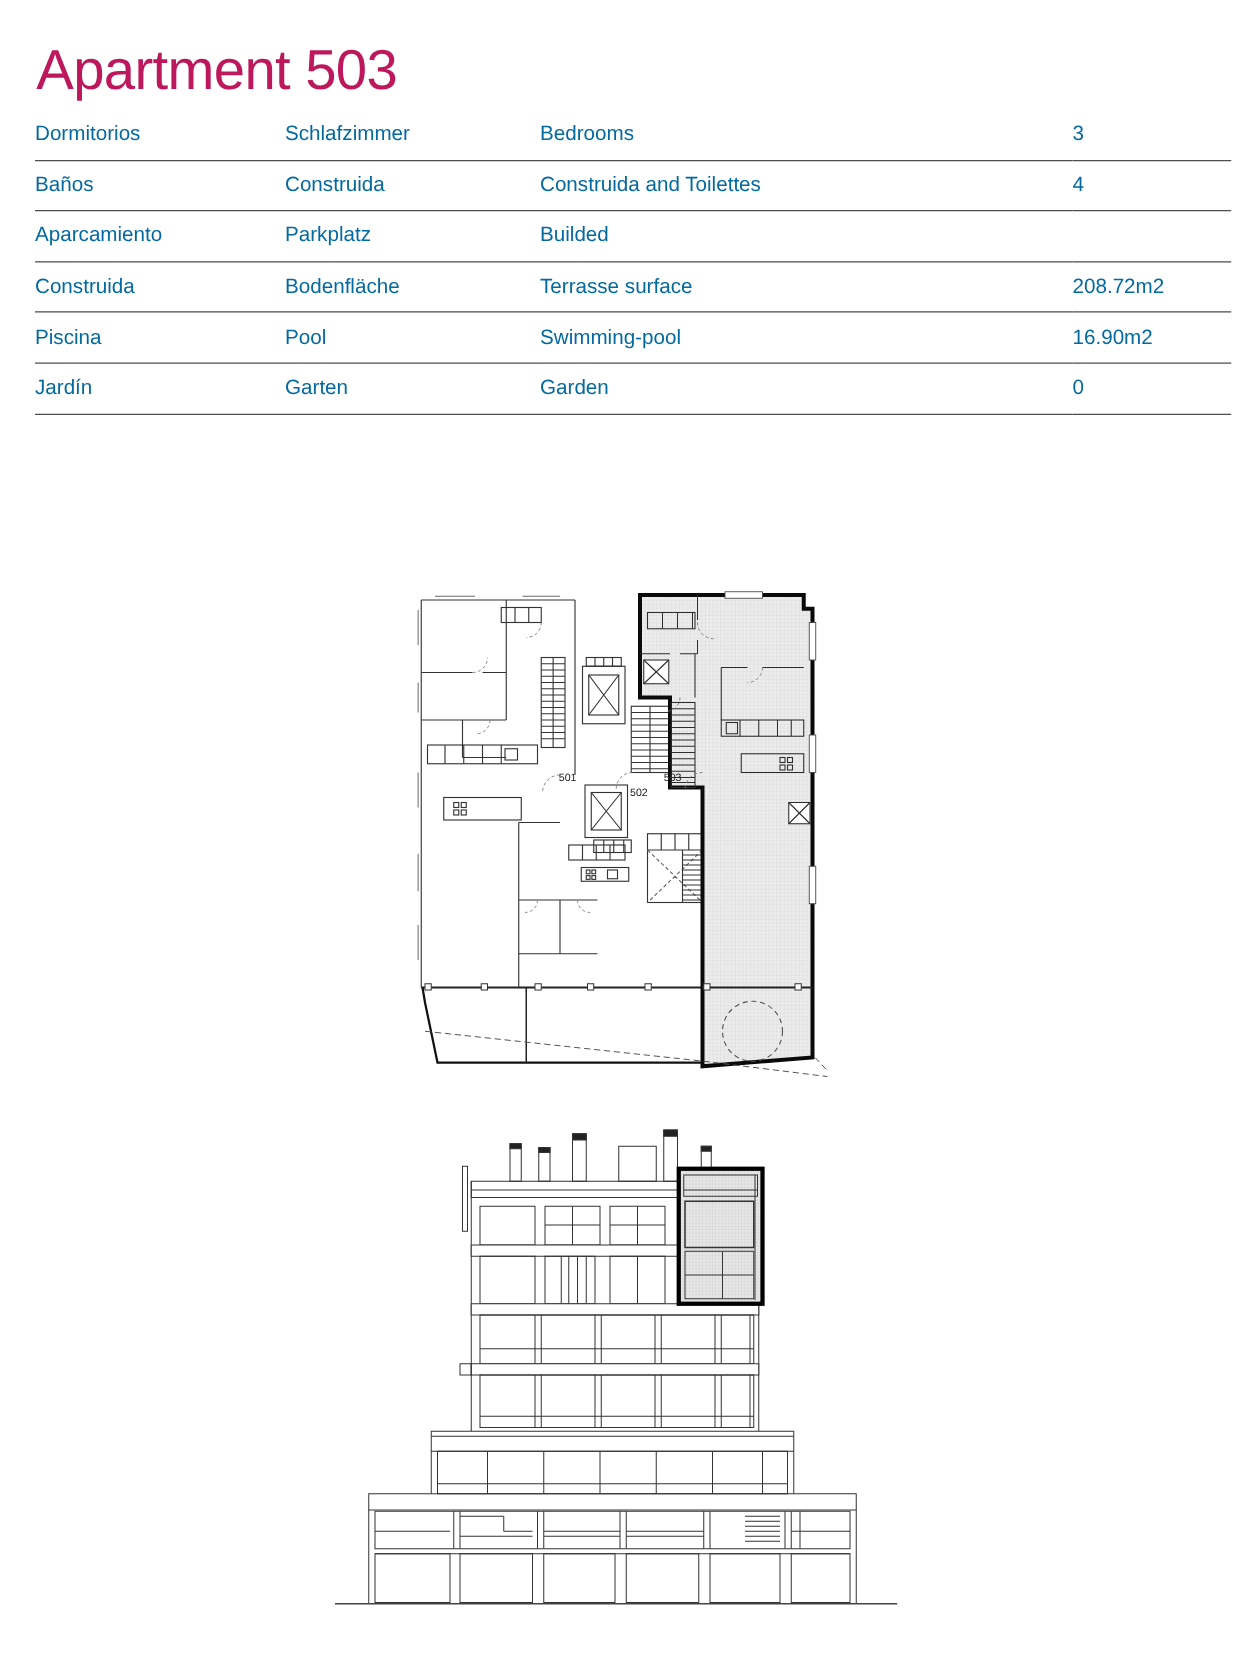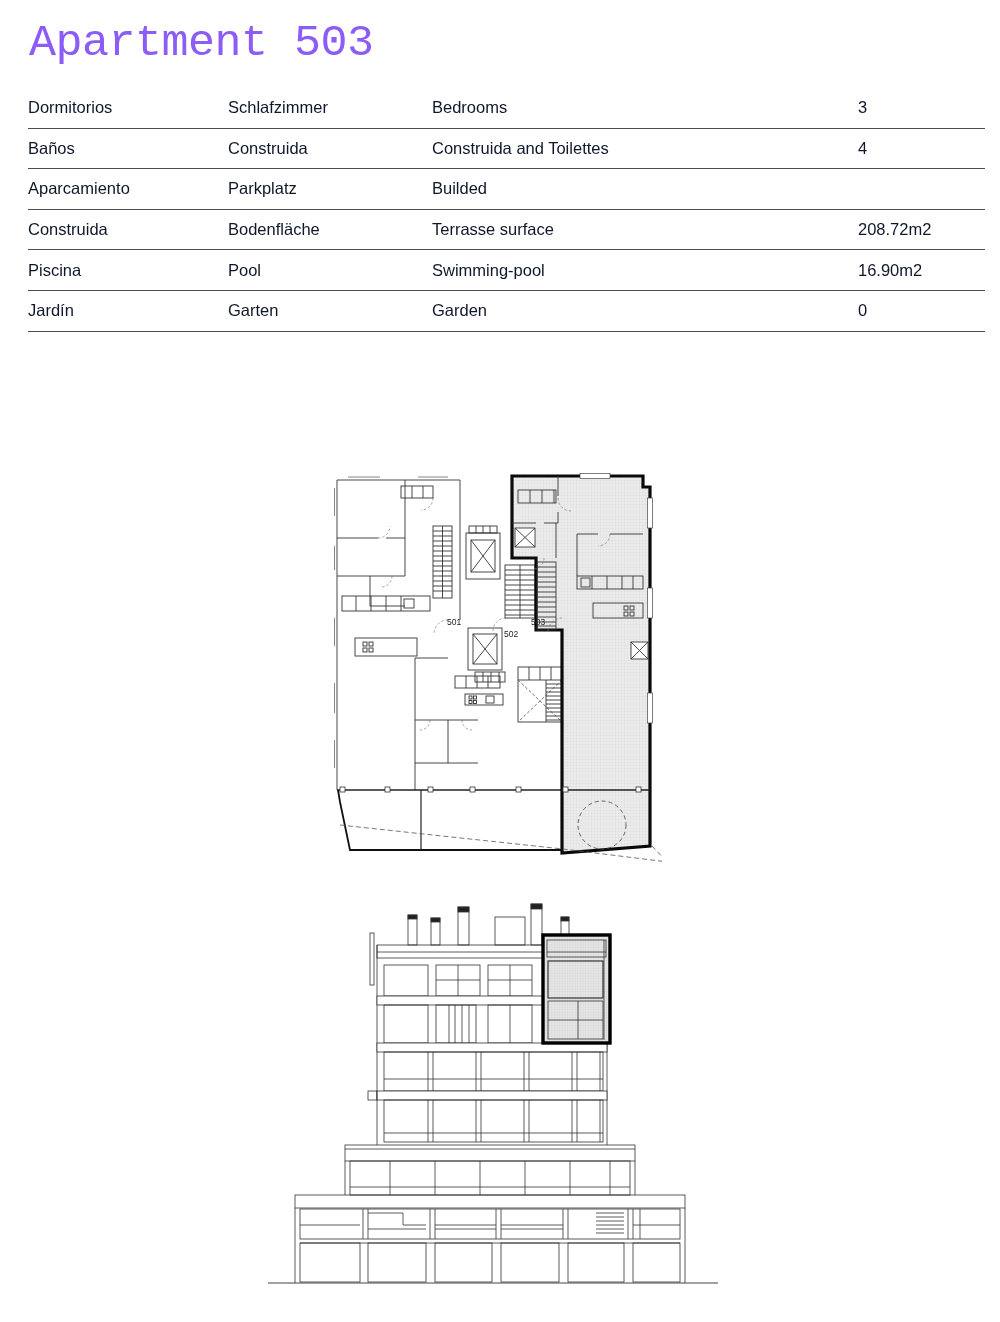--- a/index.html
+++ b/index.html
@@ -1,21 +1,21 @@
 <!DOCTYPE html>
 <html><head>
 <meta charset="utf-8">
 <style>
   html,body{margin:0;padding:0;background:#ffffff;}
   body{width:1000px;height:1322px;position:relative;overflow:hidden;
        font-family:"Liberation Sans","DejaVu Sans",sans-serif;color:#141414;}
-  .title{position:absolute;left:29px;top:18px;font-size:45px;font-weight:400;
-         letter-spacing:-0.5px;margin:0;color:#8b5cf6;white-space:nowrap;font-family:Liberation Mono, monospace;}
+  .title{position:absolute;left:29px;top:30px;font-size:45px;font-weight:400;
+         letter-spacing:-0.5px;margin:0;color:#be185d;white-space:nowrap;}
   table.spec{position:absolute;left:28px;top:88px;width:957px;border-collapse:collapse;
-             font-size:16.5px;color:#0f172a;table-layout:fixed;}
+             font-size:16.5px;color:#0369a1;table-layout:fixed;}
   table.spec td{border-bottom:1px solid #4d4d4d;height:39.6px;padding:0;
                 vertical-align:middle;white-space:nowrap;overflow:hidden;}
   table.spec col.c1{width:200px;} table.spec col.c2{width:204px;}
   table.spec col.c3{width:426px;} table.spec col.c4{width:127px;}
   svg{position:absolute;display:block;}
   #floorplan{left:330px;top:468px;}
   #elevation{left:268px;top:895px;}
   svg text{font-family:"Liberation Sans","DejaVu Sans",sans-serif;}
 </style>
 </head>

